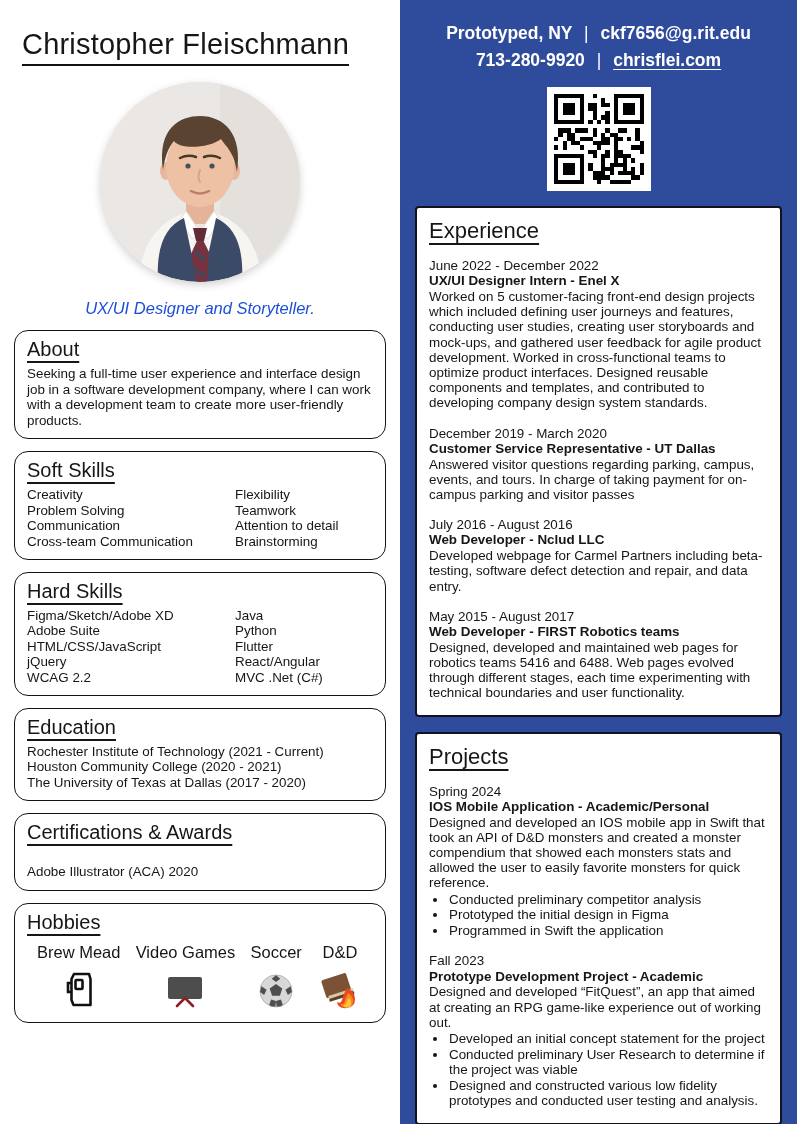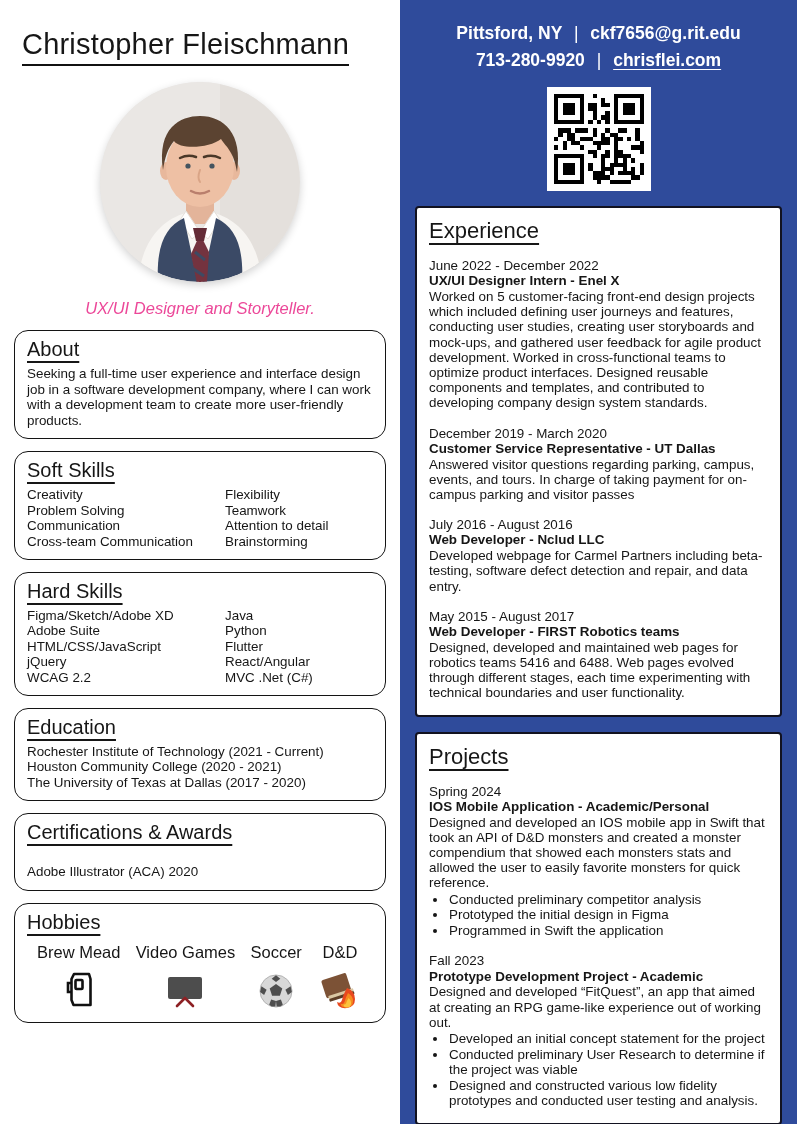--- a/index.html
+++ b/index.html
@@ -22,33 +22,33 @@
   h1.name .nm {
     display:inline-block; border-bottom:2px solid #111; padding-bottom:3px;
   }
   .photo-wrap {
     width:200px; height:200px; margin:16px auto 0;
     border-radius:50%; overflow:hidden;
     box-shadow:0 3px 8px rgba(0,0,0,0.18);
     background:#e9e6e3;
   }
   .tagline {
-    text-align:center; font-style:italic; font-size:16.5px; margin-top:17px; color:#ec4899;
+    text-align:center; font-style:italic; font-size:16.5px; margin-top:17px; color:#1d4ed8;
   }
   .box {
     margin:12px 14px 0; border:1.6px solid #141414; border-radius:14px;
     padding:7px 12px 10px; background:#fff;
   }
   .box h2 {
     font-size:20px; font-weight:400;
     text-decoration:underline; text-underline-offset:5px; text-decoration-thickness:1.5px;
     margin-bottom:5px;
   }
   .box .body { font-size:13.4px; line-height:15.6px; }
-  .cols { display:grid; grid-template-columns:198px 1fr; }
+  .cols { display:grid; grid-template-columns:198px 1fr;gap:10px; }
   .col > div, .list > div { font-size:13.4px; line-height:15.4px; }
   .gap { height:15px; }
 
   
   .hobby-row { display:flex; justify-content:space-between; padding:4px 10px 2px; }
   .hobby { display:flex; flex-direction:column; align-items:center; }
   .hobby-label { font-size:16.5px; margin-bottom:8px; white-space:nowrap; }
   .hobby svg { display:block; }
 
   
@@ -238,21 +238,21 @@
         </div>
 
       </div>
     </section>
   </div>
 
   <div class="right">
 
     <div class="contact">
       <div class="contact-line">
-        <span>Pittsford, NY</span>
+        <span>Prototyped, NY</span>
         <span class="sep">|</span>
         <span>ckf7656@g.rit.edu</span>
       </div>
       <div class="contact-line">
         <span>713-280-9920</span>
         <span class="sep">|</span>
         <a class="site">chrisflei.com</a>
       </div>
     </div>
 

